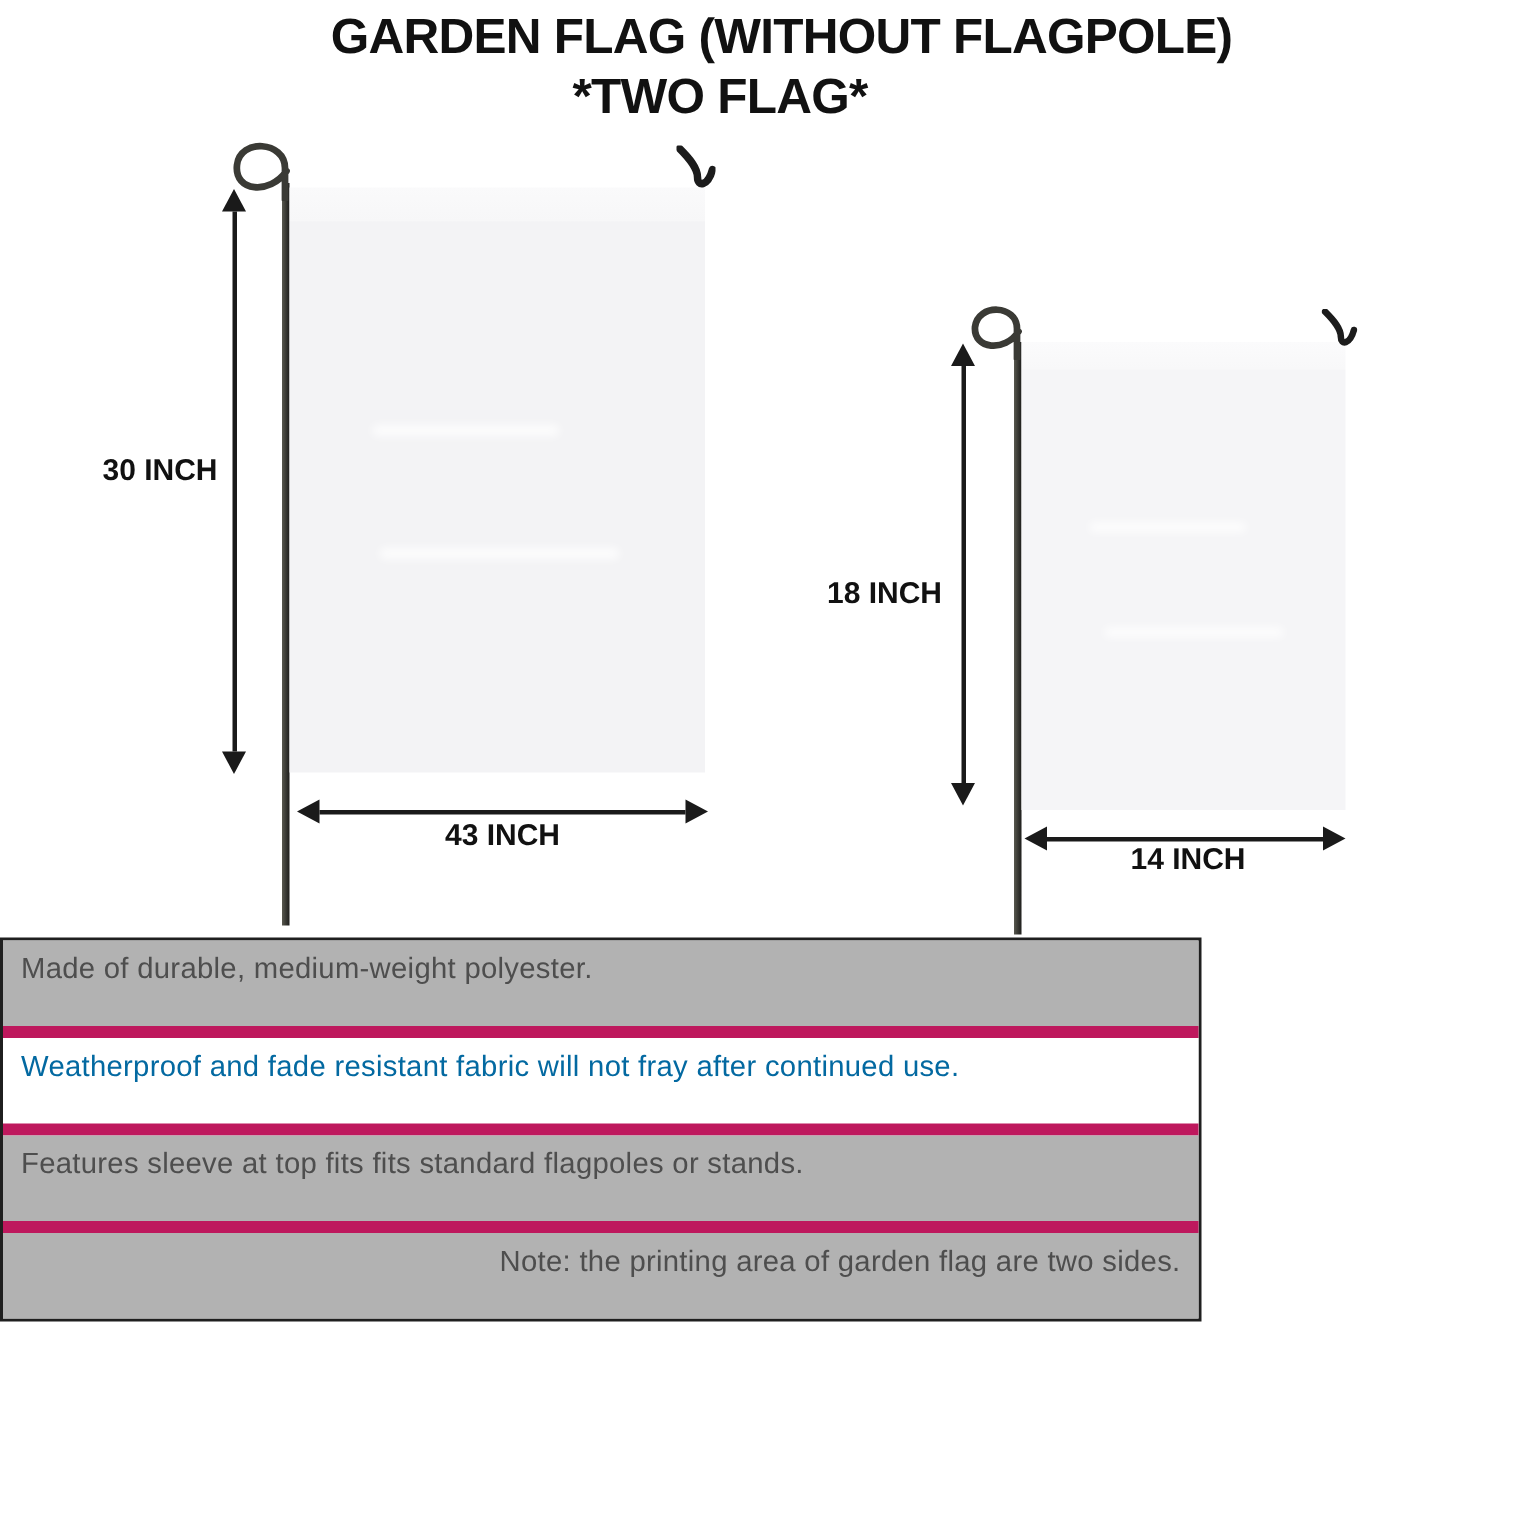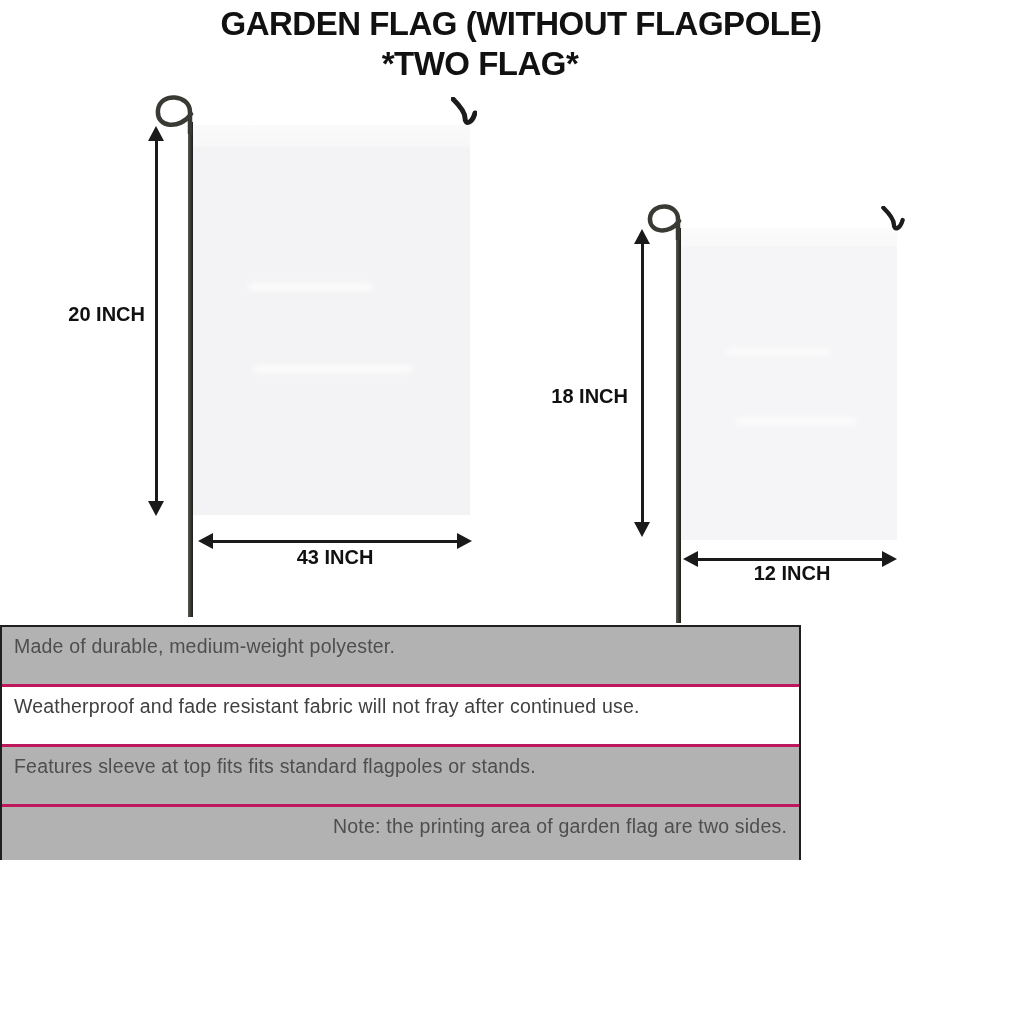--- a/index.html
+++ b/index.html
@@ -1,17 +1,17 @@
 <!DOCTYPE html>
 <html><head>
 <meta charset="utf-8">
 <style>
   html,body{margin:0;padding:0;background:#ffffff;}
   .canvas{
-    position:relative;width:1024px;height:860px;background:#ffffff;overflow:hidden;
+    position:relative;width:1024px;height:1024px;background:#ffffff;overflow:hidden;
     font-family:"Liberation Sans", sans-serif;
   }
   
   .title{position:absolute;left:9px;top:4px;width:1024px;text-align:center;
     font-weight:bold;color:#111111;letter-spacing:-0.5px;line-height:40px;font-size:33px;}
   .title .t2{margin-right:82px;}
   
   .flag{position:absolute;}
   .flag-large{left:193px;top:125px;width:277px;height:390px;
     background:linear-gradient(to bottom,#fafafb 0px,#f7f7f8 22px,#f3f3f5 23px,#f3f3f5 100%);}
@@ -37,25 +37,25 @@
   .dim-v-small{left:634px;top:229px;height:308px;}
   .dim-h-large{left:198px;top:533px;width:274px;}
   .dim-h-small{left:683px;top:551px;width:214px;}
   .dim-label{position:absolute;font-weight:bold;font-size:20px;color:#111111;letter-spacing:0px;}
   .label-40{left:40px;top:303px;width:105px;text-align:right;}
   .label-18{left:525px;top:351px;width:103px;text-align:right;margin-top:34px;}
   .label-28{left:235px;top:546px;width:200px;text-align:center;}
   .label-12{left:692px;top:562px;width:200px;text-align:center;}
   
   .features{position:absolute;left:0px;top:625px;width:797px;border:2px solid #1f1f1f;background:#ffffff;}
-  .frow{height:57px;box-sizing:content-box;border-bottom:3px solid #be185d;background:#ffffff;}
+  .frow{height:57px;box-sizing:content-box;border-bottom:8px solid #be185d;background:#ffffff;}
   .frow:last-child{border-bottom:none;text-align:right;}
   .frow.shaded{background:#b2b2b2;}
   .frow span{display:block;padding:7px 12px 0 12px;font-size:19.5px;line-height:24px;
-    color:#404040;letter-spacing:0.2px;}
+    color:#0369a1;letter-spacing:0.2px;}
   .frow.shaded span{color:#4e4e4e;}
   svg{display:block;}
 </style>
 </head>
 <body>
 
 <div class="canvas">
 
   <div class="title">
     <div>GARDEN FLAG (WITHOUT FLAGPOLE)</div>
@@ -71,21 +71,21 @@
     <path d="M 40,43 L 40,22 C 40,4 10,2 8,20 C 6,38 30,40 41,24" fill="none" stroke="#3a3a35" stroke-width="4.5" stroke-linecap="round"></path>
   </svg>
   <svg class="shape" style="left:451px;top:97px;" width="26" height="32" viewBox="0 0 26 32">
     <path d="M 2,2 C 9,9 14,15 14,21 C 14,28 21,27 24,16" fill="none" stroke="#1c1c1c" stroke-width="5" stroke-linecap="round"></path>
   </svg>
   <div class="dim-v dim-v-large">
     <div class="ah up"></div>
     <div class="line"></div>
     <div class="ah down"></div>
   </div>
-  <div class="dim-label label-40">20 INCH</div>
+  <div class="dim-label label-40">30 INCH</div>
   <div class="dim-h dim-h-large">
     <div class="ah left"></div>
     <div class="line"></div>
     <div class="ah right"></div>
   </div>
   <div class="dim-label label-28">43 INCH</div>
 
   <div class="pole pole-small"></div>
   <div class="flag flag-small">
     <div class="wrinkle" style="left:45px;top:120px;width:105px;height:7px;"></div>
@@ -101,21 +101,21 @@
     <div class="ah up"></div>
     <div class="line"></div>
     <div class="ah down"></div>
   </div>
   <div class="dim-label label-18">18 INCH</div>
   <div class="dim-h dim-h-small">
     <div class="ah left"></div>
     <div class="line"></div>
     <div class="ah right"></div>
   </div>
-  <div class="dim-label label-12">12 INCH</div>
+  <div class="dim-label label-12">14 INCH</div>
 
   <div class="features">
     <div class="frow shaded">
       <span>Made of durable, medium-weight polyester.</span>
     </div>
     <div class="frow">
       <span>Weatherproof and fade resistant fabric will not fray after continued use.</span>
     </div>
     <div class="frow shaded">
       <span>Features sleeve at top fits fits standard flagpoles or stands.</span>

